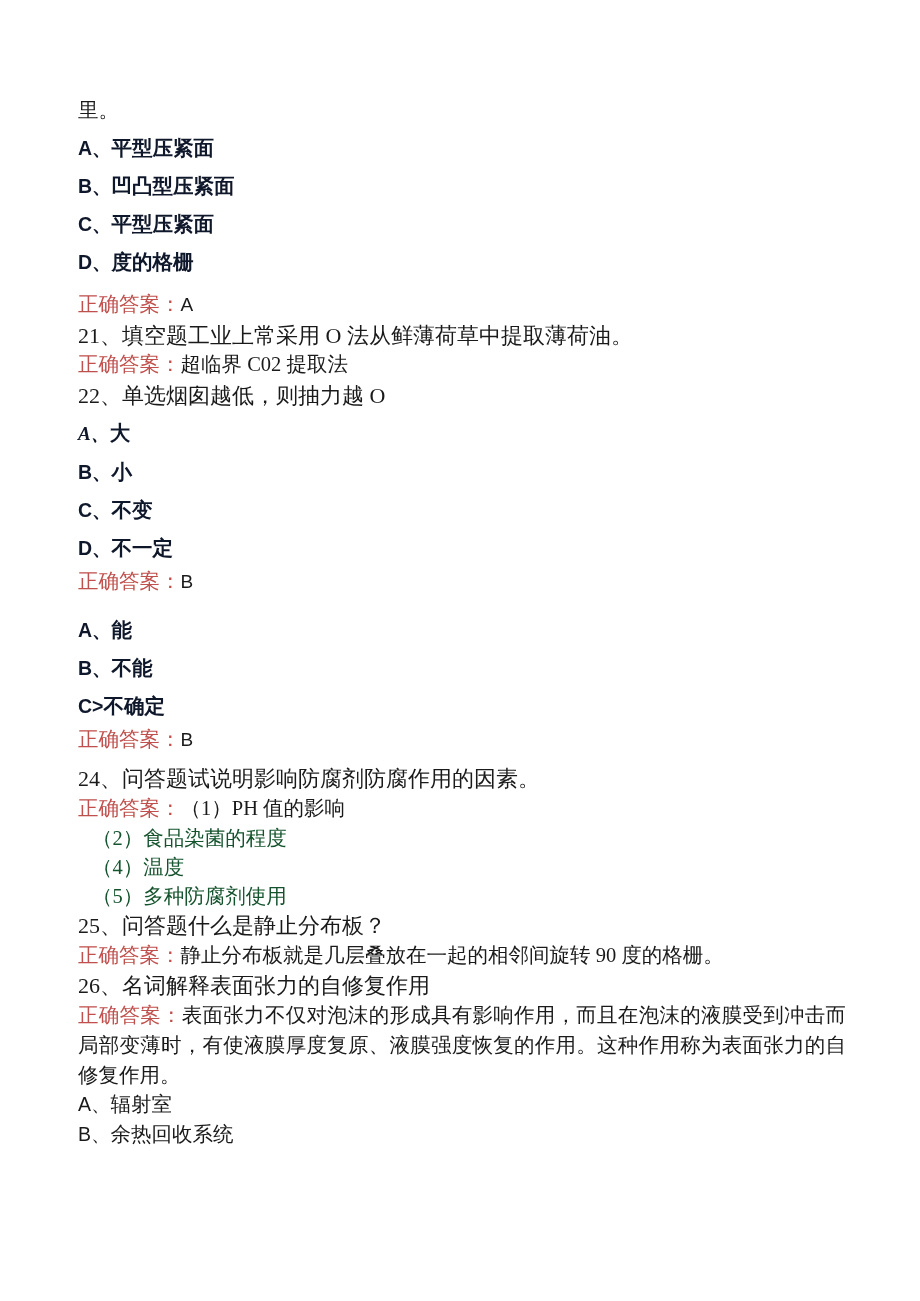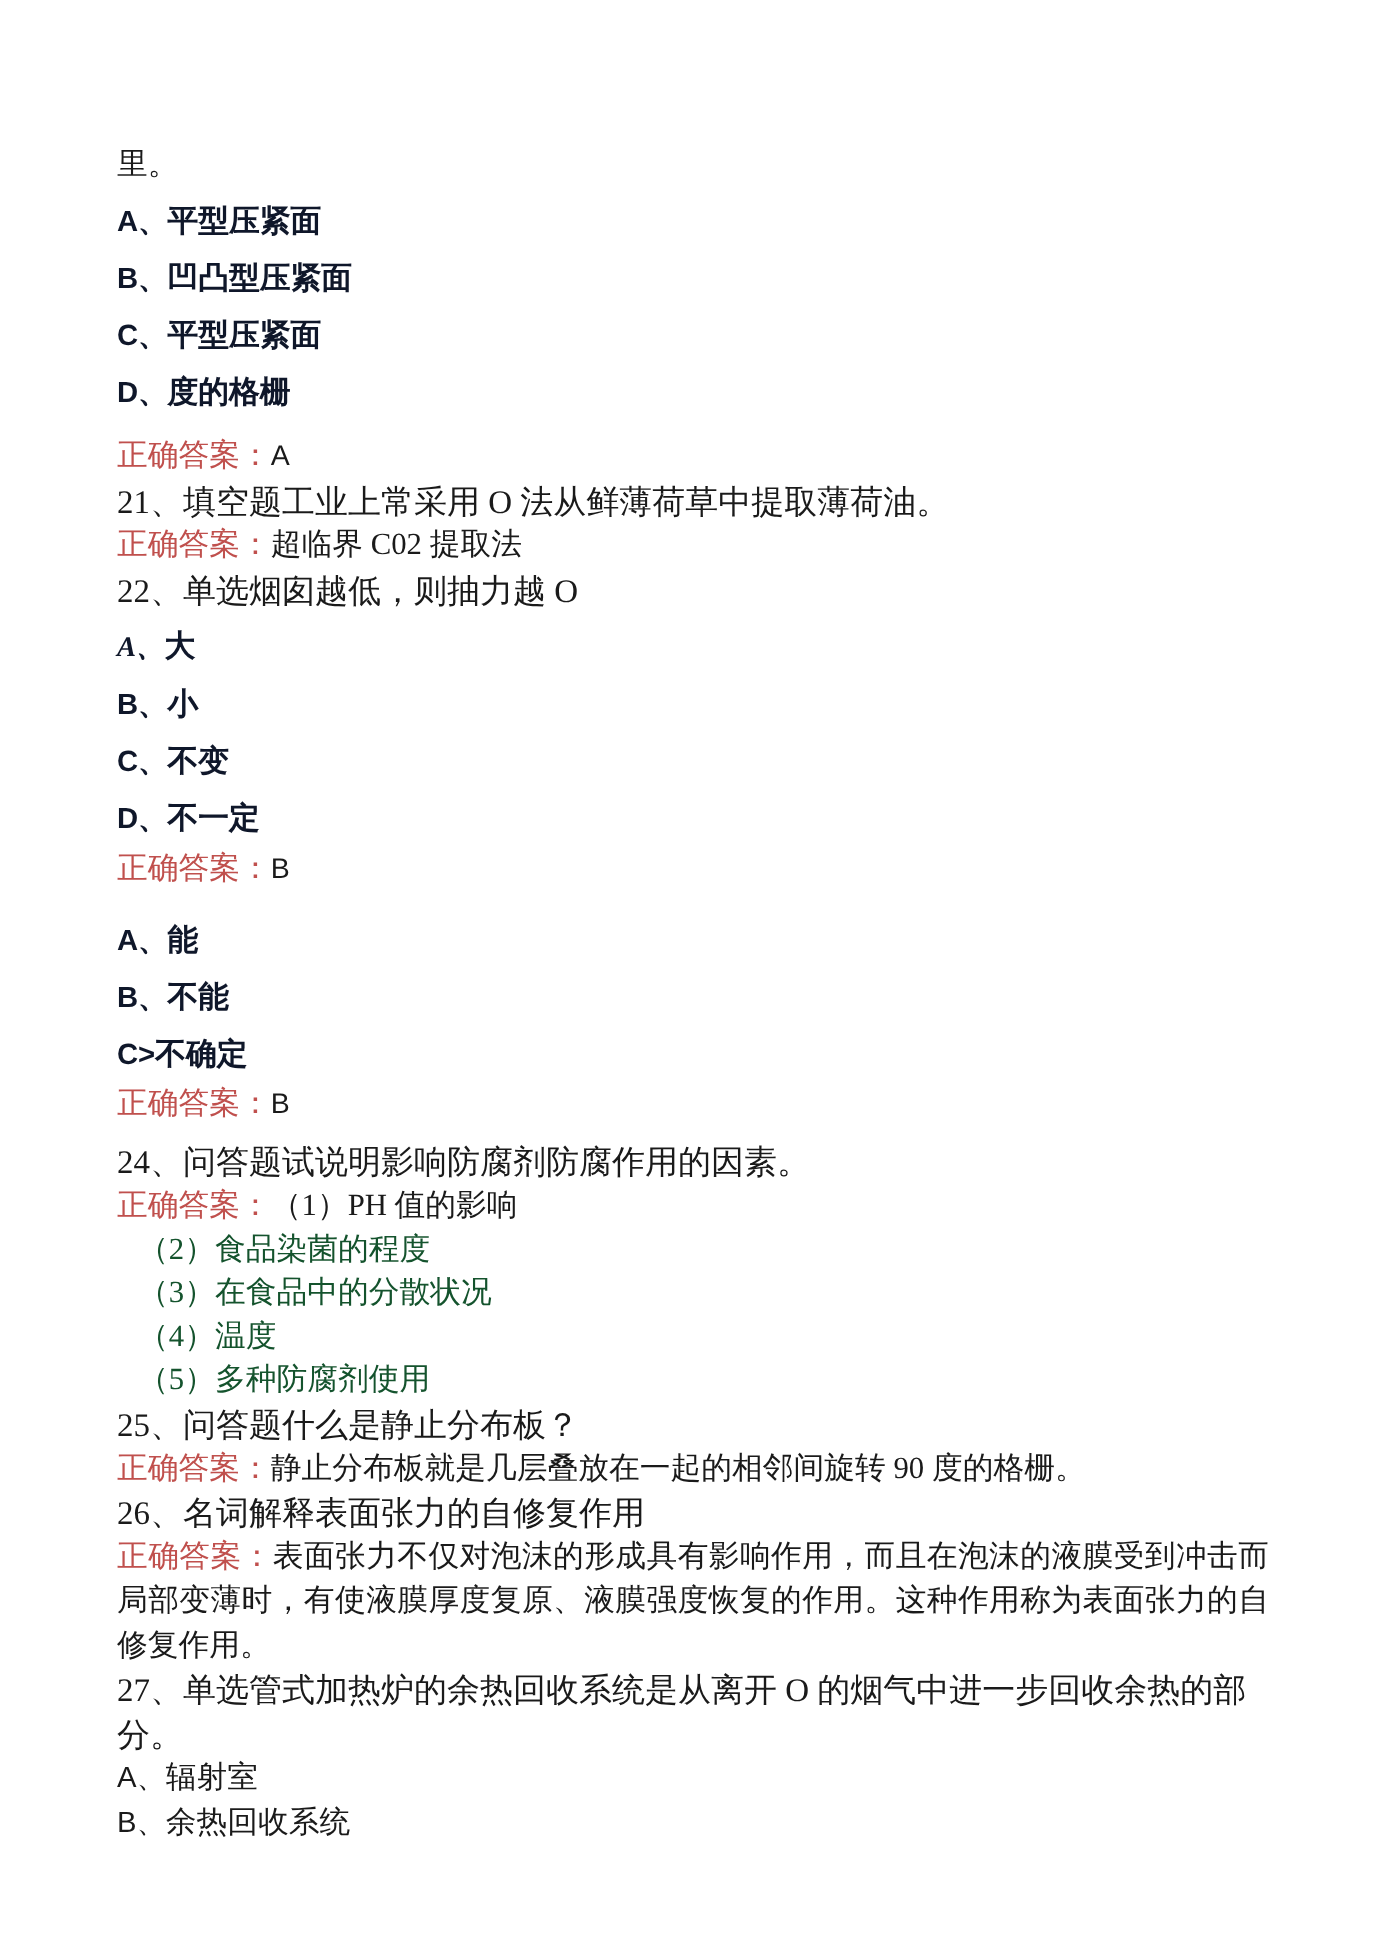--- a/index.html
+++ b/index.html
@@ -53,20 +53,21 @@
 
   .opt-tight {
     font-size: 20.5px;
     line-height: 29.5px;
     color: #1a1a1a;
   }
 
   
   .ans-label {
     color: #c0504d;
+    font-family: Liberation Mono, monospace;
   }
   .ans-body {
     color: #1a1a1a;
   }
 
   
   .ans-line {
     font-size: 20.5px;
     line-height: 29.5px;
   }
@@ -159,28 +160,26 @@
     <div class="opt-loose"><span class="opt-letter">B、</span><span>不能</span></div>
     <div class="opt-loose"><span class="opt-letter">C&gt;</span><span>不确定</span></div>
 
     <div class="ans-line"><span class="ans-label">正确答案：</span><span class="latin ans-body">B</span></div>
 
     <div class="spacer-sm"></div>
 
     <div class="q-line">24、问答题试说明影响防腐剂防腐作用的因素。</div>
     <div class="ans-line"><span class="ans-label">正确答案：</span><span class="ans-body">（1）PH 值的影响</span></div>
     <div class="sub-item">（2）食品染菌的程度</div>
-    <div class="sub-item">（3）在食品中的分散状况</div>
     <div class="sub-item">（4）温度</div>
     <div class="sub-item">（5）多种防腐剂使用</div>
 
     <div class="q-line">25、问答题什么是静止分布板？</div>
     <div class="ans-line"><span class="ans-label">正确答案：</span><span class="ans-body">静止分布板就是几层叠放在一起的相邻间旋转 90 度的格栅。</span></div>
 
     <div class="q-line">26、名词解释表面张力的自修复作用</div>
     <div class="ans-para"><span class="ans-label">正确答案：</span><span class="ans-body">表面张力不仅对泡沫的形成具有影响作用，而且在泡沫的液膜受到冲击而局部变薄时，有使液膜厚度复原、液膜强度恢复的作用。这种作用称为表面张力的自修复作用。</span></div>
 
-    <div class="q-line">27、单选管式加热炉的余热回收系统是从离开 O 的烟气中进一步回收余热的部分。</div>
     <div class="opt-tight"><span class="opt-letter">A、</span><span>辐射室</span></div>
     <div class="opt-tight"><span class="opt-letter">B、</span><span>余热回收系统</span></div>
 
   </div>
 </div>
 
 </body></html>

